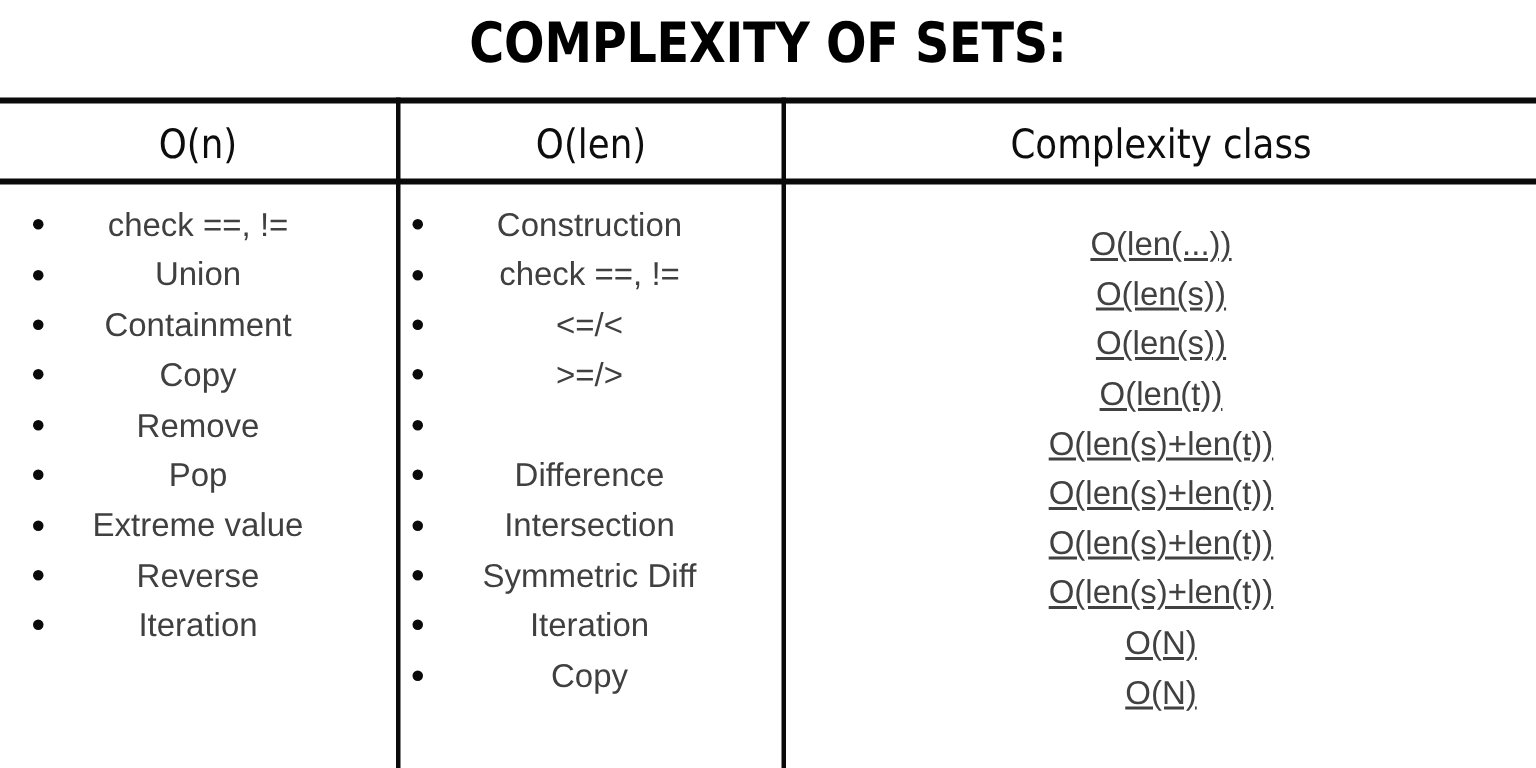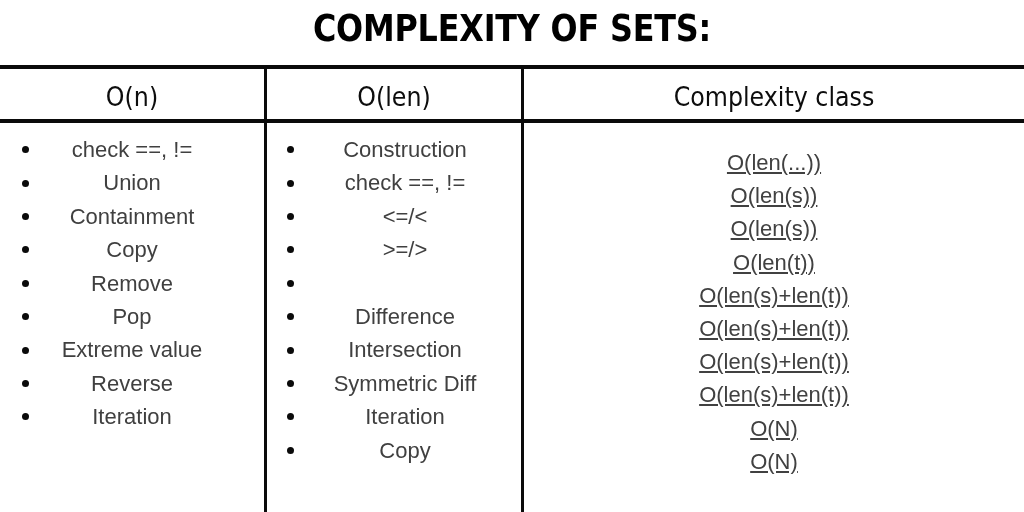--- a/index.html
+++ b/index.html
@@ -71,21 +71,21 @@
   #header-col1 { left: 0px;   width: 264px; }
   #header-col2 { left: 267px; width: 254px; }
   #header-col3 { left: 524px; width: 500px; }
 
   
   .body-col {
     position: absolute;
     top: 133px;
   }
   #body-col1 { left: 0px;   width: 264px; }
-  #body-col2 { left: 267px; width: 254px; }
+  #body-col2 { left: 255px; width: 254px; }
   #body-col3 { left: 524px; width: 500px; }
 
   
   .bullet-list {
     list-style: none;
     margin: 0;
     padding: 0;
   }
   .bullet-list li {
     position: relative;

